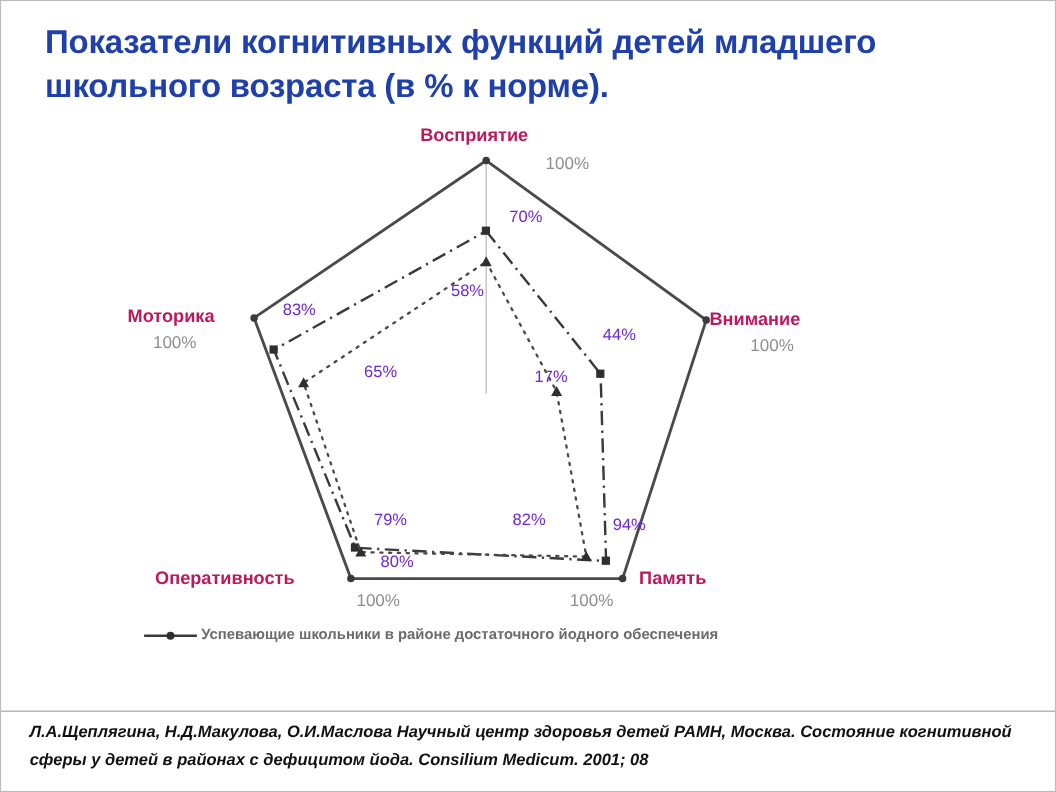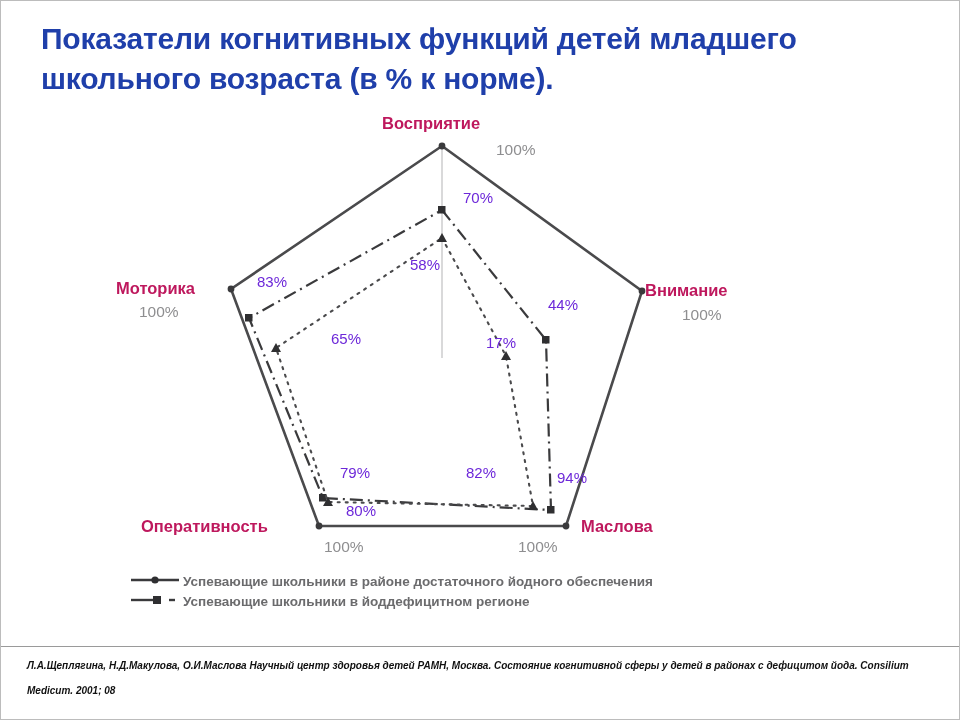--- a/index.html
+++ b/index.html
@@ -68,21 +68,21 @@
 
   
   #legend {
     position: absolute;
     left: 128px;
     top: 568px;
     width: 700px;
   }
   .legend-row {
     display: flex;
-    align-items: flex-end;
+    align-items: flex-start;
     height: 20px;
   }
   .legend-key {
     width: 54px;
     flex: 0 0 54px;
     height: 18px;
   }
   .legend-text {
     color: #6b6b6d;
     font-size: 13.5px;
@@ -98,21 +98,21 @@
     width: 960px;
     height: 1px;
     background: #9a9a9a;
   }
   #citation {
     position: absolute;
     left: 26px;
     top: 652px;
     width: 910px;
     color: #111111;
-    font-size: 10px;
+    font-size: 15px;
     line-height: 25px;
     font-style: italic;
     font-weight: bold;
   }
 </style>
 </head>
 <body>
 
 <div id="slide-title">Показатели когнитивных функций детей младшего школьного возраста (в % к норме).</div>
 
@@ -144,21 +144,21 @@
     <polygon points="327,391 332,400 322,400" fill="#2f2f31"></polygon>
     <polygon points="275,237 280,246 270,246" fill="#2f2f31"></polygon>
   </svg>
 
   <div class="axis-label" style="left:381px; top:8px;">Восприятие</div>
   <div class="axis-max" style="left:495px; top:35px;">100%</div>
 
   <div class="axis-label" style="left:644px; top:175px;">Внимание</div>
   <div class="axis-max" style="left:681px; top:200px;">100%</div>
 
-  <div class="axis-label" style="left:580px; top:411px;">Маслова</div>
+  <div class="axis-label" style="left:580px; top:411px;">Память</div>
   <div class="axis-max" style="left:517px; top:432px;">100%</div>
 
   <div class="axis-label" style="left:140px; top:411px;">Оперативность</div>
   <div class="axis-max" style="left:323px; top:432px;">100%</div>
 
   <div class="axis-label" style="left:115px; top:173px;">Моторика</div>
   <div class="axis-max" style="left:138px; top:197px;">100%</div>
 
   <div class="value-label" style="left:462px; top:83px;">70%</div>
   <div class="value-label" style="left:409px; top:150px;text-align:right;">58%</div>
@@ -181,27 +181,17 @@
   <div class="legend-row">
     <span class="legend-key">
       <svg width="54" height="18" viewBox="0 0 54 18">
         <line x1="2" y1="9" x2="50" y2="9" stroke="#3a3a3c" stroke-width="2.4"></line>
         <circle cx="26" cy="9" r="3.6" fill="#2f2f31"></circle>
       </svg>
     </span>
     <span class="legend-text">Успевающие школьники в районе достаточного йодного обеспечения</span>
   </div>
 
-  <div class="legend-row">
-    <span class="legend-key">
-      <svg width="54" height="18" viewBox="0 0 54 18">
-        <line x1="2" y1="9" x2="24" y2="9" stroke="#3a3a3c" stroke-width="2.4"></line>
-        <rect x="24" y="5" width="8" height="8" fill="#2f2f31"></rect>
-        <line x1="40" y1="9" x2="46" y2="9" stroke="#3a3a3c" stroke-width="2.4"></line>
-      </svg>
-    </span>
-    <span class="legend-text">Успевающие школьники в йоддефицитном регионе</span>
-  </div>
 
 </div>
 
 <div id="footer-rule"></div>
 <div id="citation">Л.А.Щеплягина, Н.Д.Макулова, О.И.Маслова Научный центр здоровья детей РАМН, Москва. Состояние когнитивной сферы у детей в районах с дефицитом йода. Consilium Medicum. 2001; 08</div>
 
 </body></html>

